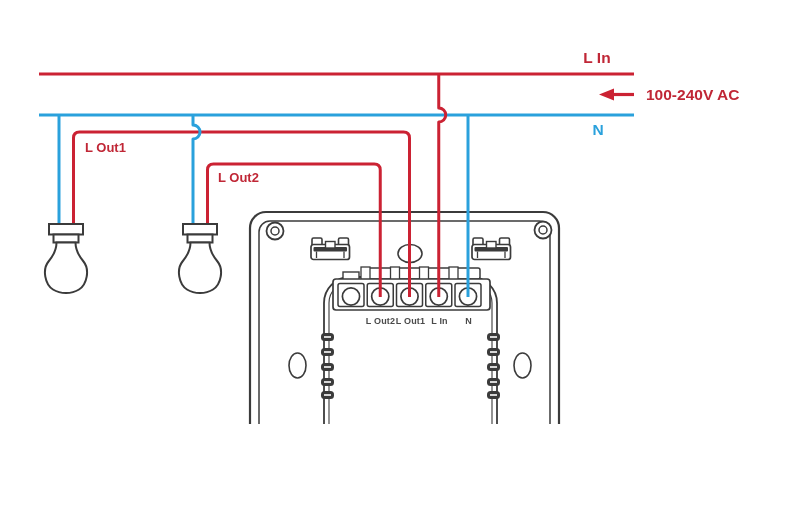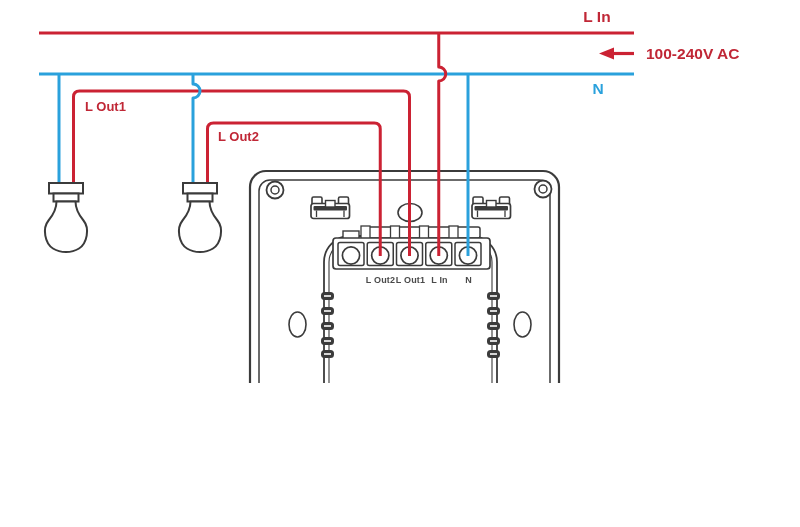--- a/index.html
+++ b/index.html
@@ -1,16 +1,16 @@
 <!DOCTYPE html>
 <html><head>
 <meta charset="utf-8">
 <style>
   html,body{margin:0;padding:0;background:#ffffff;}
-  .canvas{position:relative;width:800px;height:383px;background:#fff;overflow:hidden;}
+  .canvas{position:relative;width:800px;height:383px;background:#fff;overflow:hidden;margin-top:41px;}
   svg{display:block;}
   .ol{fill:#ffffff;stroke:#3b3b3b;}
   .nf{fill:none;stroke:#3b3b3b;}
   .dk{fill:#3b3b3b;stroke:none;}
   .ln{stroke:#3b3b3b;}
   .wire{fill:none;stroke-width:3;stroke-linecap:butt;stroke-linejoin:round;}
   text{font-family:"Liberation Sans","DejaVu Sans",sans-serif;font-weight:bold;}
   .lbl-lg{font-size:15.5px;}
   .lbl-md{font-size:13px;}
   .lbl-sm{font-size:9px;letter-spacing:0.2px;}

